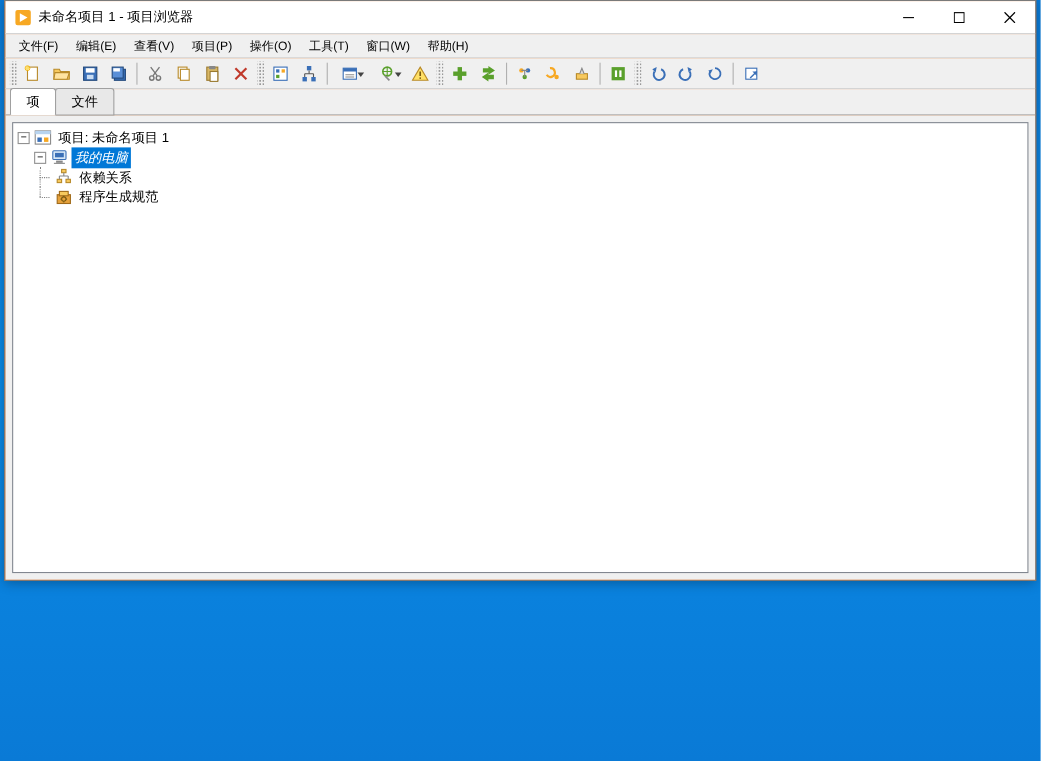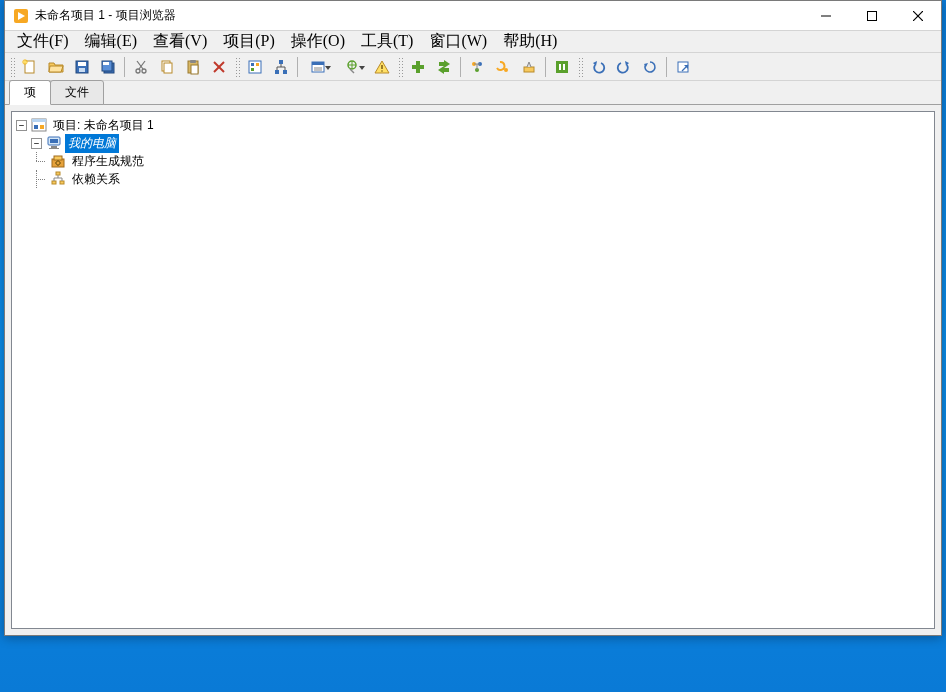--- a/index.html
+++ b/index.html
@@ -1,20 +1,20 @@
 <!DOCTYPE html>
 <html><head>
 <meta charset="utf-8">
 <style>
   * { box-sizing: border-box; margin: 0; padding: 0; }
   html, body { width: 946px; height: 692px; overflow: hidden; font-family: "Microsoft YaHei", "SimSun", Tahoma, sans-serif; font-size: 12px; }
   body { background: linear-gradient(180deg, #0a7ad6 0%, #0a8ae6 50%, #0a7ad6 100%); padding: 0 4px 8px 4px; }
 
   .window {
-    width: 938px; height: 636px; background: #f97316;
+    width: 938px; height: 528px; background: #f97316;
     border: 1px solid #7a7a7a; box-shadow: 0 2px 10px rgba(0,0,0,0.3);
     display: flex; flex-direction: column;
   }
 
   
   .titlebar {
     height: 30px; background: #fff; display: flex; align-items: center;
     border-bottom: 1px solid #d4d4d4;
   }
   .title-icon { width: 16px; height: 16px; margin: 0 6px 0 8px; flex-shrink: 0; }
@@ -22,21 +22,21 @@
   .win-btns { display: flex; height: 100%; }
   .win-btn { width: 46px; height: 100%; display: flex; align-items: center; justify-content: center; background: transparent; border: none; cursor: pointer; }
   .win-btn svg { width: 10px; height: 10px; }
 
   
   .menubar {
     height: 22px; background: #f0f0f0; display: flex; align-items: center;
     border-bottom: 1px solid #d4d4d4; padding: 0 4px;
   }
   .menu-item {
-    padding: 2px 8px; font-size: 16px; color: #000; cursor: pointer; font-family: Liberation Serif, serif;
+    padding: 2px 8px; font-size: 11px; color: #000; cursor: pointer;
   }
 
   
   .toolbar {
     height: 28px; background: #f0f0f0; display: flex; align-items: center;
     border-bottom: 1px solid #d4d4d4; padding: 0 2px;
   }
   .tb-grip {
     width: 6px; height: 22px; margin: 0 2px;
     background-image: radial-gradient(circle, #999 0.8px, transparent 0.8px);
@@ -353,47 +353,47 @@
               <rect x="4" y="4" width="8" height="4" fill="#3a6fb7"></rect>
               <rect x="5" y="11" width="6" height="2" fill="#888"></rect>
               <rect x="3" y="13" width="10" height="1" fill="#888"></rect>
             </svg>
         </span>
         <span class="tree-label selected">我的电脑</span>
       </div>
 
       <div class="tree-row">
         <span class="tree-spacer"></span>
-        <span class="tree-line end"></span>
-        <span class="tree-spacer" style="width:4px"></span>
-        <span class="tree-icon">
-          <svg viewBox="0 0 16 16">
-              <rect x="2" y="6" width="12" height="8" fill="#e6a23c" stroke="#a06a1a"></rect>
-              <rect x="4" y="3" width="8" height="4" fill="#f7c95e" stroke="#a06a1a"></rect>
-              <circle cx="8" cy="10" r="2" fill="none" stroke="#7a5a10" stroke-width="1"></circle>
-              <path d="M8 8 v-1 M8 12 v1 M6 10 h-1 M10 10 h1" stroke="#7a5a10"></path>
-            </svg>
-        </span>
-        <span class="tree-label">程序生成规范</span>
-      </div>
-
-      <div class="tree-row">
-        <span class="tree-spacer"></span>
         <span class="tree-line tee"></span>
         <span class="tree-spacer" style="width:4px"></span>
         <span class="tree-icon">
           <svg viewBox="0 0 16 16">
               <rect x="6" y="1" width="4" height="3" fill="#f7c95e" stroke="#b88a2a"></rect>
               <rect x="2" y="10" width="4" height="3" fill="#f7c95e" stroke="#b88a2a"></rect>
               <rect x="10" y="10" width="4" height="3" fill="#f7c95e" stroke="#b88a2a"></rect>
               <line x1="8" y1="4" x2="8" y2="7" stroke="#888"></line>
               <line x1="4" y1="10" x2="4" y2="7" stroke="#888"></line>
               <line x1="12" y1="10" x2="12" y2="7" stroke="#888"></line>
               <line x1="4" y1="7" x2="12" y2="7" stroke="#888"></line>
             </svg>
         </span>
         <span class="tree-label">依赖关系</span>
       </div>
 
+      <div class="tree-row">
+        <span class="tree-spacer"></span>
+        <span class="tree-line end"></span>
+        <span class="tree-spacer" style="width:4px"></span>
+        <span class="tree-icon">
+          <svg viewBox="0 0 16 16">
+              <rect x="2" y="6" width="12" height="8" fill="#e6a23c" stroke="#a06a1a"></rect>
+              <rect x="4" y="3" width="8" height="4" fill="#f7c95e" stroke="#a06a1a"></rect>
+              <circle cx="8" cy="10" r="2" fill="none" stroke="#7a5a10" stroke-width="1"></circle>
+              <path d="M8 8 v-1 M8 12 v1 M6 10 h-1 M10 10 h1" stroke="#7a5a10"></path>
+            </svg>
+        </span>
+        <span class="tree-label">程序生成规范</span>
+      </div>
+
     </div>
   </div>
 
 </div>
 
 </body></html>

